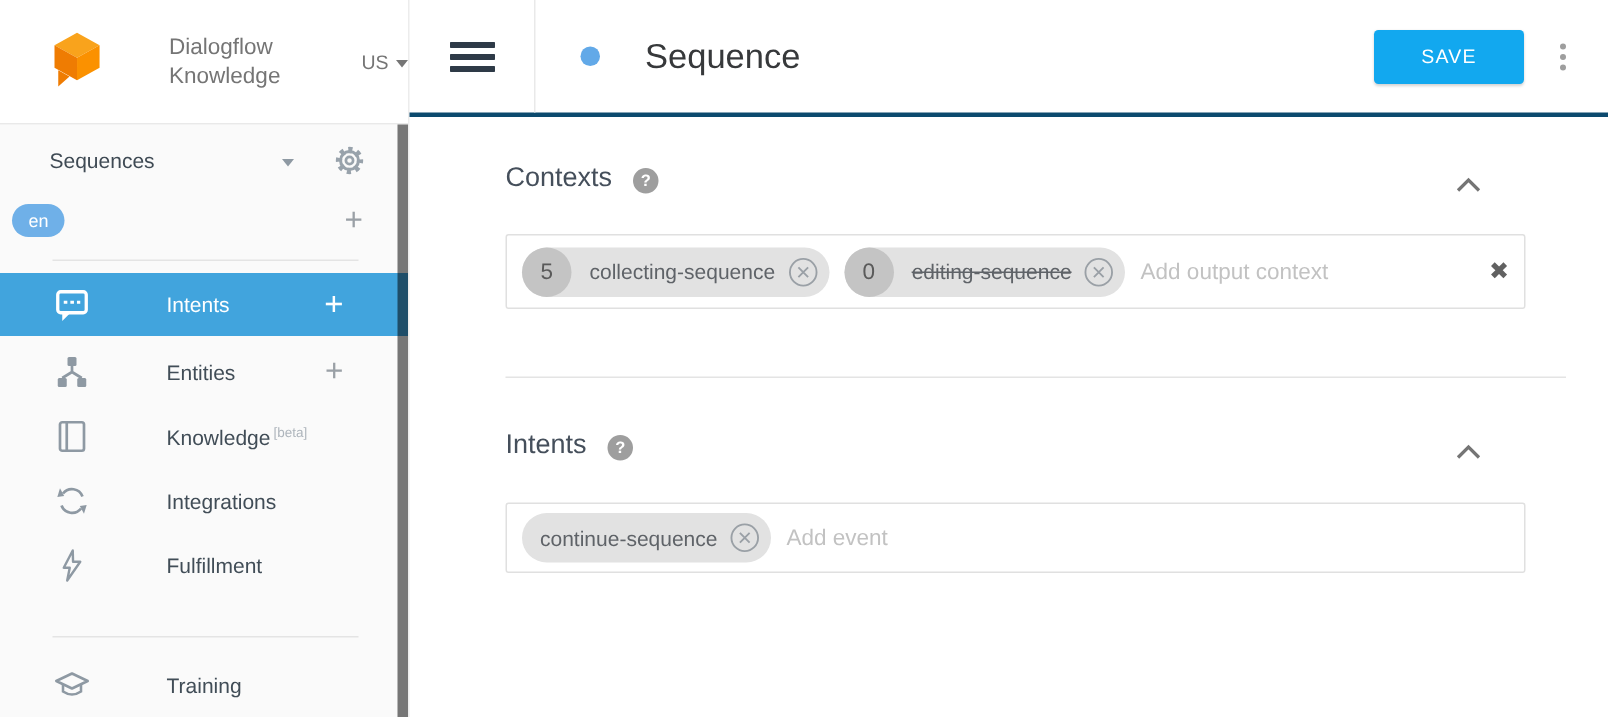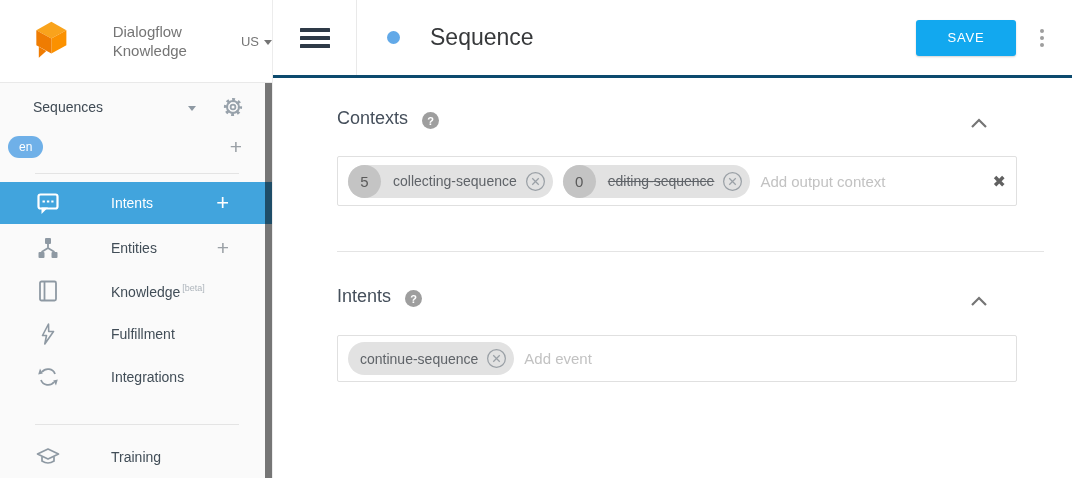--- a/index.html
+++ b/index.html
@@ -149,33 +149,33 @@
       <div class="nav-item">
         <svg class="nav-icon" viewBox="0 0 24 24">
           <rect x="4" y="2.5" width="16" height="19" rx="1.5" fill="none" stroke="#8e99a3" stroke-width="1.8"></rect>
           <line x1="8.5" y1="2.5" x2="8.5" y2="21.5" stroke="#8e99a3" stroke-width="1.8"></line>
         </svg>
         <span><span>Knowledge</span><span class="beta">[beta]</span></span>
       </div>
 
       <div class="nav-item">
         <svg class="nav-icon" viewBox="0 0 24 24">
-          <path d="M12.5 2 L6.5 13.5 H10.5 L8.8 22 L17.5 9.5 H12.7 Z" fill="none" stroke="#8e99a3" stroke-width="1.6" stroke-linejoin="round"></path>
-        </svg>
-        <span>Fulfillment</span>
-      </div>
-
-      <div class="nav-item">
-        <svg class="nav-icon" viewBox="0 0 24 24">
           <path d="M19 9 A7.5 7.5 0 0 0 6 7" fill="none" stroke="#8e99a3" stroke-width="1.8"></path>
           <polygon points="4,3.5 6.8,8.6 2.2,9.4" fill="#8e99a3"></polygon>
           <path d="M5 15 A7.5 7.5 0 0 0 18 17" fill="none" stroke="#8e99a3" stroke-width="1.8"></path>
           <polygon points="20,20.5 17.2,15.4 21.8,14.6" fill="#8e99a3"></polygon>
         </svg>
         <span>Integrations</span>
+      </div>
+
+      <div class="nav-item">
+        <svg class="nav-icon" viewBox="0 0 24 24">
+          <path d="M12.5 2 L6.5 13.5 H10.5 L8.8 22 L17.5 9.5 H12.7 Z" fill="none" stroke="#8e99a3" stroke-width="1.6" stroke-linejoin="round"></path>
+        </svg>
+        <span>Fulfillment</span>
       </div>
 
       <div class="side-divider" style="margin-top:26px"></div>
 
       <div class="nav-item" style="margin-top:11px">
         <svg class="nav-icon" viewBox="0 0 24 24">
           <polygon points="12,4 1.5,9 12,14 22.5,9" fill="none" stroke="#8e99a3" stroke-width="1.7" stroke-linejoin="round"></polygon>
           <path d="M6 11.5 v4.5 q6 4 12 0 v-4.5" fill="none" stroke="#8e99a3" stroke-width="1.7"></path>
         </svg>
         <span>Training</span>

